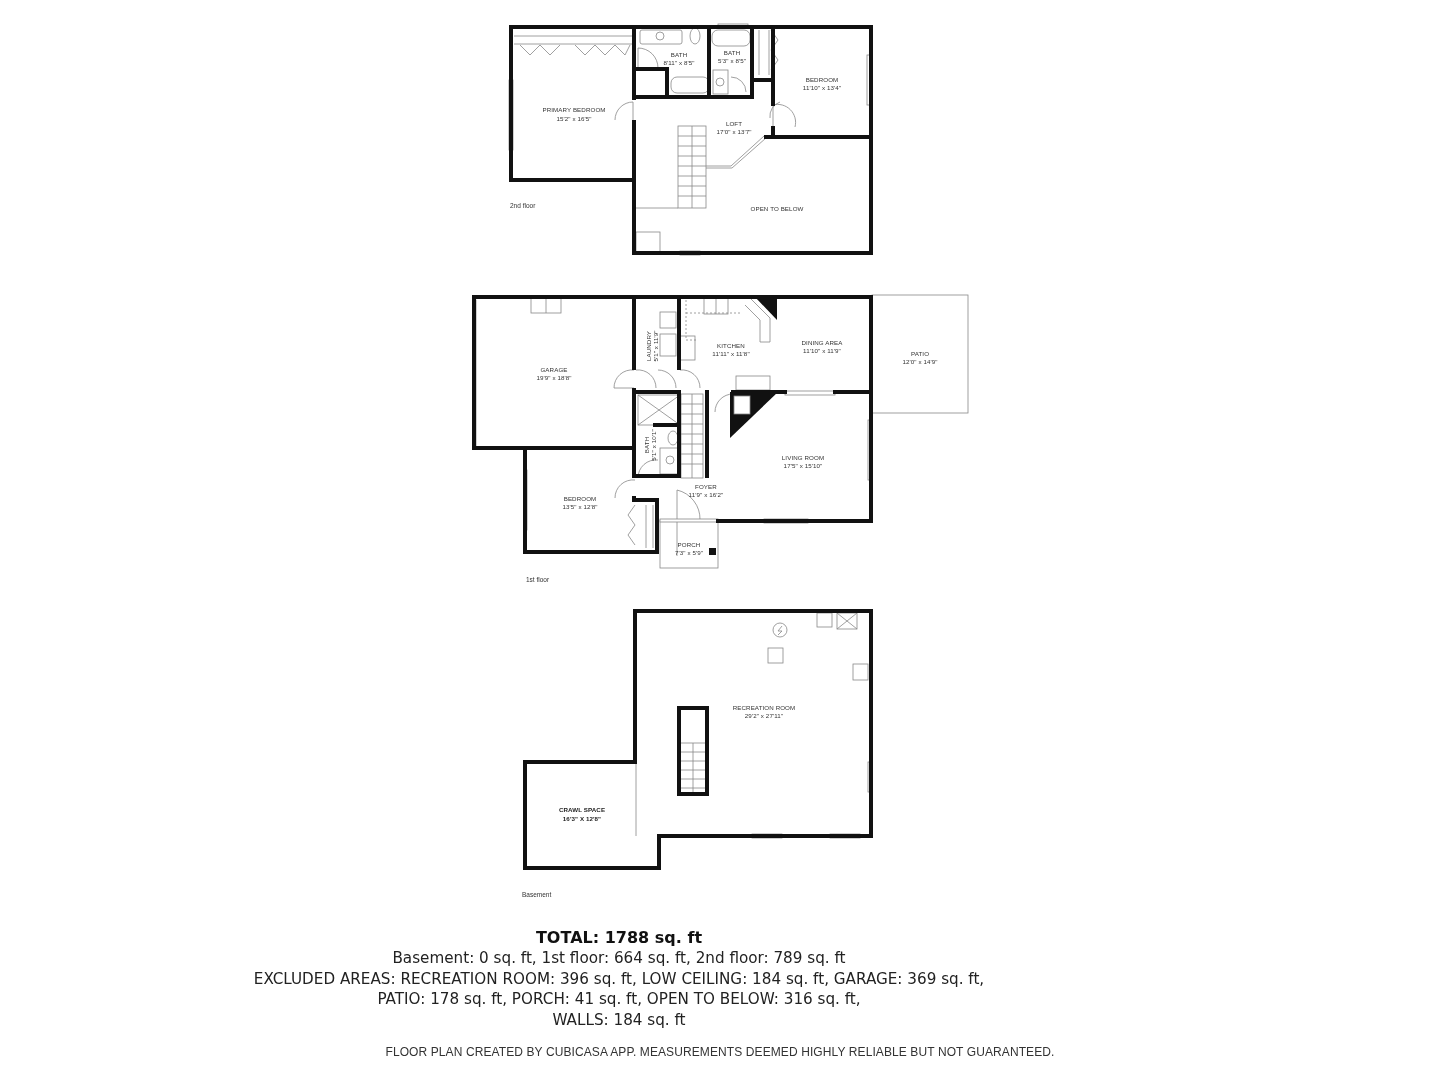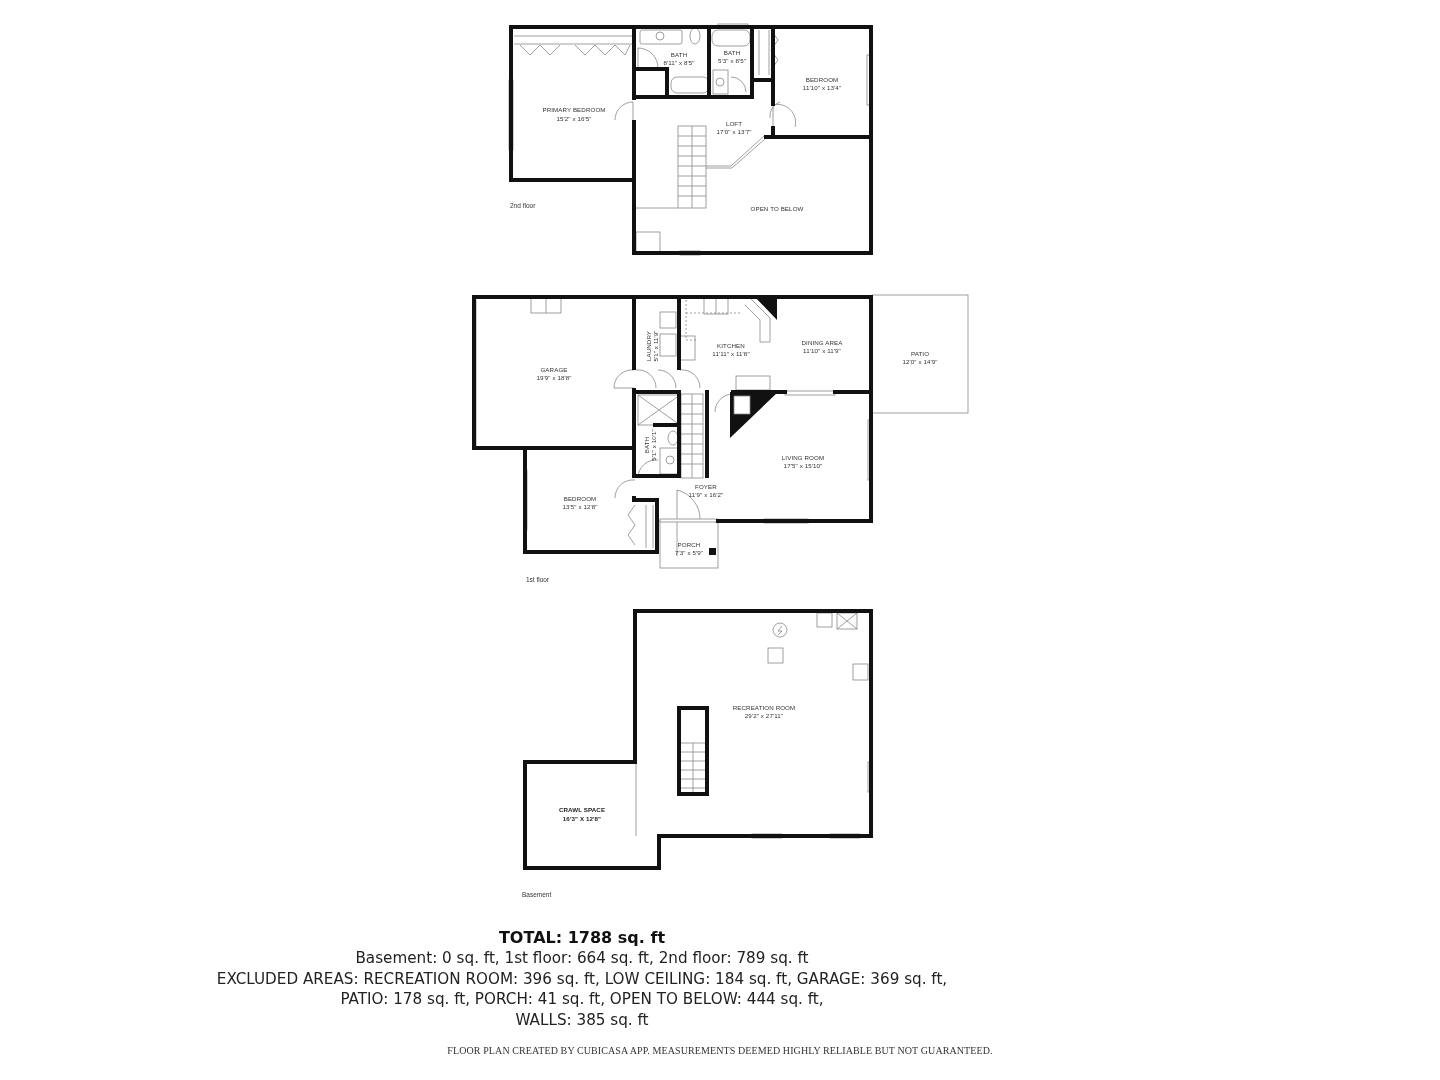--- a/index.html
+++ b/index.html
@@ -1,24 +1,24 @@
 <!DOCTYPE html>
 <html><head>
 <meta charset="utf-8">
 <style>
   html,body{margin:0;padding:0;background:#ffffff;}
   body{width:1440px;height:1080px;position:relative;overflow:hidden;font-family:"Liberation Sans","DejaVu Sans",sans-serif;color:#222;}
   svg.plan{position:absolute;left:0;top:0;}
   .lbl{font-family:"Liberation Sans","DejaVu Sans",sans-serif;font-size:6.2px;fill:#333;text-anchor:middle;letter-spacing:0.1px;}
   .lbl-b{font-weight:bold;fill:#222;}
   .floor-lbl{font-family:"Liberation Sans","DejaVu Sans",sans-serif;font-size:6.5px;fill:#333;}
-  .summary{position:absolute;left:0;width:1164px;text-align:center;top:927px;}
+  .summary{position:absolute;left:0;width:1164px;text-align:center;top:927px;padding-left:37px;}
   .summary .total{font-family:"DejaVu Sans",sans-serif;font-weight:bold;font-size:16px;color:#111;line-height:21px;}
   .summary .line{font-family:"DejaVu Sans",sans-serif;font-size:15.2px;color:#222;line-height:20.5px;}
-  .disclaimer{position:absolute;left:0;width:1440px;top:1045px;text-align:center;font-family:Liberation Serif, serif;font-size:10px;color:#333;letter-spacing:0.1px;}
+  .disclaimer{position:absolute;left:0;width:1440px;top:1045px;text-align:center;font-family:Liberation Sans, sans-serif;font-size:12px;color:#333;letter-spacing:0.1px;}
 </style>
 </head>
 <body>
 
 <svg class="plan" width="1440" height="1080" viewBox="0 0 1440 1080" xmlns="http://www.w3.org/2000/svg">
 
   <g>
 
     <g stroke="#888" stroke-width="0.8" fill="none">
       <line x1="514" y1="36" x2="633" y2="36"></line>
@@ -235,17 +235,17 @@
     <text class="lbl lbl-b" x="582" y="812">CRAWL SPACE</text>
     <text class="lbl lbl-b" x="582" y="821">16'3" X 12'8"</text>
     <text class="floor-lbl" x="522" y="897">Basement</text>
   </g>
 </svg>
 
 <div class="summary">
   <div class="total">TOTAL: 1788 sq. ft</div>
   <div class="line">Basement: 0 sq. ft, 1st floor: 664 sq. ft, 2nd floor: 789 sq. ft</div>
   <div class="line">EXCLUDED AREAS: RECREATION ROOM: 396 sq. ft, LOW CEILING: 184 sq. ft, GARAGE: 369 sq. ft,</div>
-  <div class="line">PATIO: 178 sq. ft, PORCH: 41 sq. ft, OPEN TO BELOW: 444 sq. ft,</div>
-  <div class="line">WALLS: 385 sq. ft</div>
+  <div class="line">PATIO: 178 sq. ft, PORCH: 41 sq. ft, OPEN TO BELOW: 316 sq. ft,</div>
+  <div class="line">WALLS: 184 sq. ft</div>
 </div>
 
 <div class="disclaimer">FLOOR PLAN CREATED BY CUBICASA APP. MEASUREMENTS DEEMED HIGHLY RELIABLE BUT NOT GUARANTEED.</div>
 
 </body></html>

